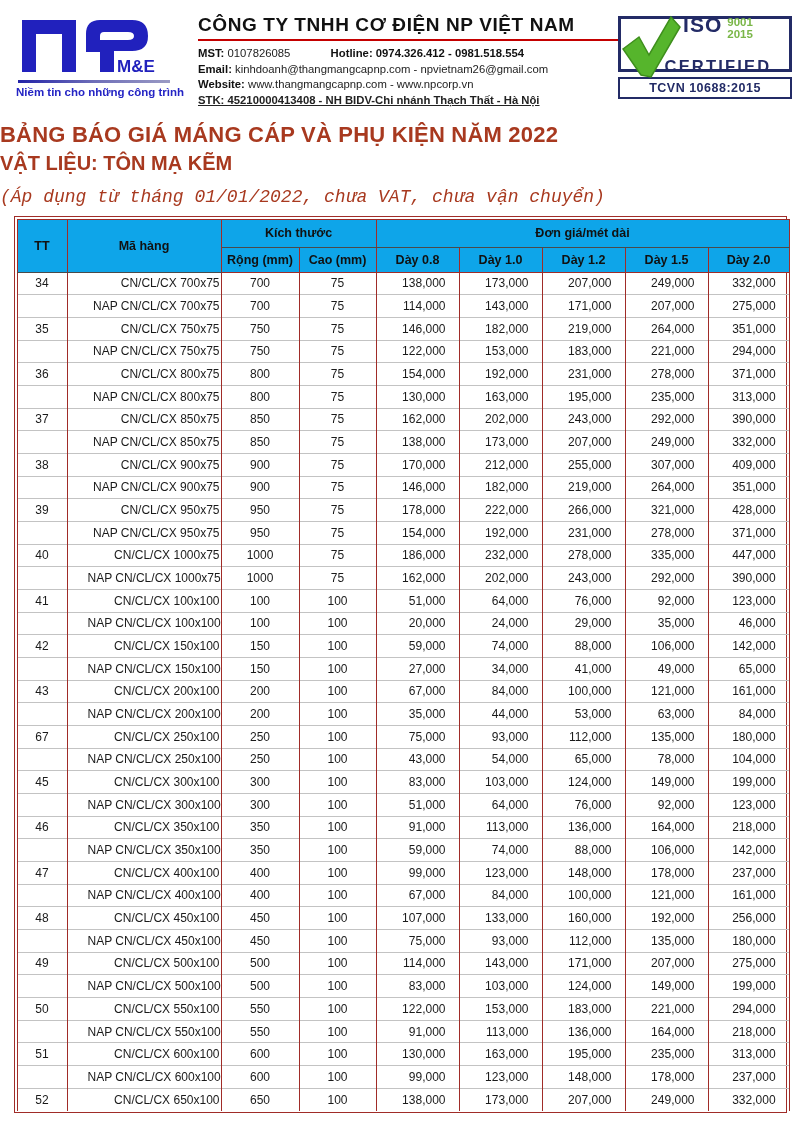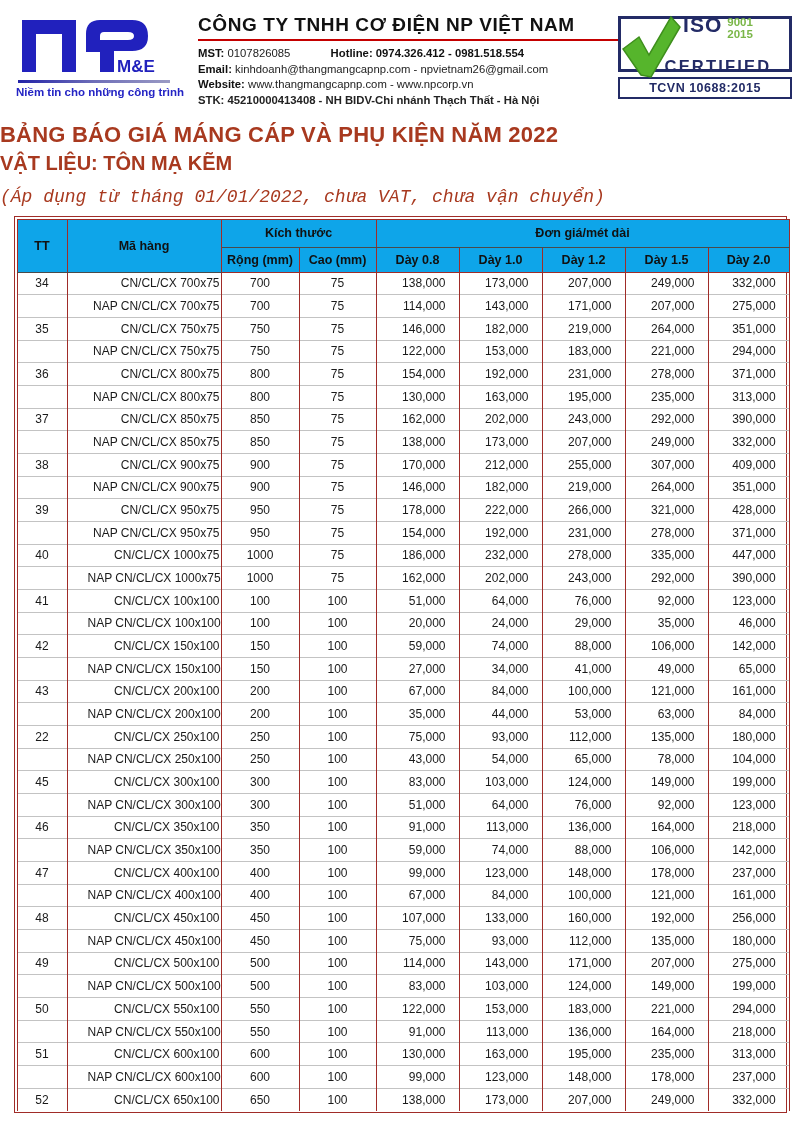--- a/index.html
+++ b/index.html
@@ -19,21 +19,21 @@
                background:linear-gradient(90deg,#2323a8,#6e6eb8,#9a9ac4); }
   .tagline { color:#2424c4; font-weight:bold; font-size:11.5px; white-space:nowrap; }
 
   .company { flex:1 1 auto; padding-left:14px; padding-top:4px; min-width:0; }
   .company-name { font-size:19px; font-weight:bold; letter-spacing:.6px;
                   white-space:nowrap; color:#111; }
   .company-rule { border-bottom:2.5px solid #c40000; width:432px; margin:3px 0 5px; }
   .contact { font-size:11.3px; line-height:15.6px; white-space:nowrap; color:#222; }
   .contact b { color:#111; }
   .contact .gap { display:inline-block; width:34px; }
-  .stk-line { font-weight:bold; }
+  .stk-line { font-weight:bold;text-decoration:underline; }
 
   
   .iso { width:190px; flex:0 0 190px; margin-left:4px; padding-top:6px; position:relative; }
   .iso-main { border:3px solid #232b66; background:#fff; height:56px; margin-left:16px;
               display:flex; flex-direction:column; align-items:center; justify-content:center;
               padding-left:26px; position:relative; }
   .iso-row { display:flex; align-items:flex-start; line-height:1; }
   .iso-word { font-size:21px; font-weight:bold; color:#232b66; letter-spacing:1px; }
   .iso-9001 { margin-left:5px; font-size:11.5px; font-weight:bold; color:#7ab648; line-height:12px; padding-top:2px; }
   .iso-cert { font-size:16.5px; font-weight:bold; color:#232b66; letter-spacing:2.2px; line-height:1; margin-top:18px; }
@@ -374,21 +374,21 @@
           <td class="code">NAP CN/CL/CX 200x100</td>
           <td class="dim">200</td>
           <td class="dim">100</td>
           <td class="price">35,000</td>
           <td class="price">44,000</td>
           <td class="price">53,000</td>
           <td class="price">63,000</td>
           <td class="price">84,000</td>
         </tr>
         <tr>
-          <td class="tt">22</td>
+          <td class="tt">67</td>
           <td class="code">CN/CL/CX 250x100</td>
           <td class="dim">250</td>
           <td class="dim">100</td>
           <td class="price">75,000</td>
           <td class="price">93,000</td>
           <td class="price">112,000</td>
           <td class="price">135,000</td>
           <td class="price">180,000</td>
         </tr>
         <tr>

